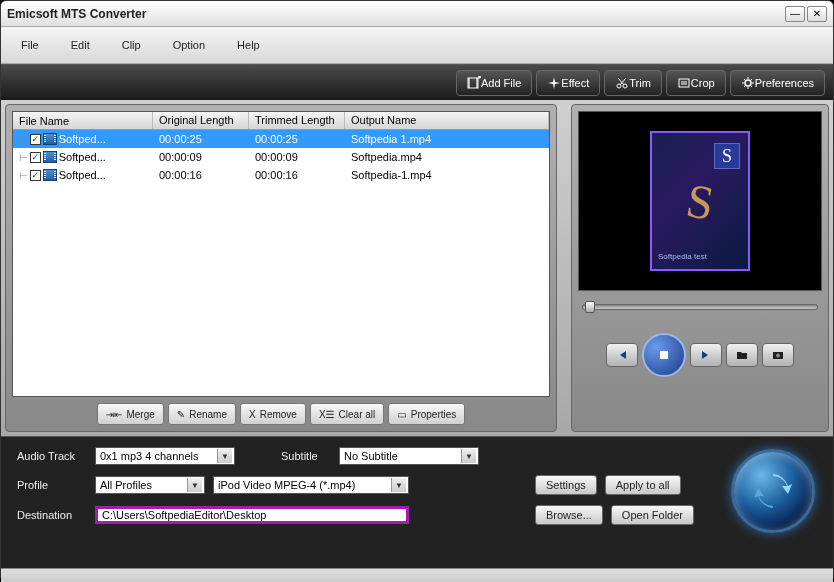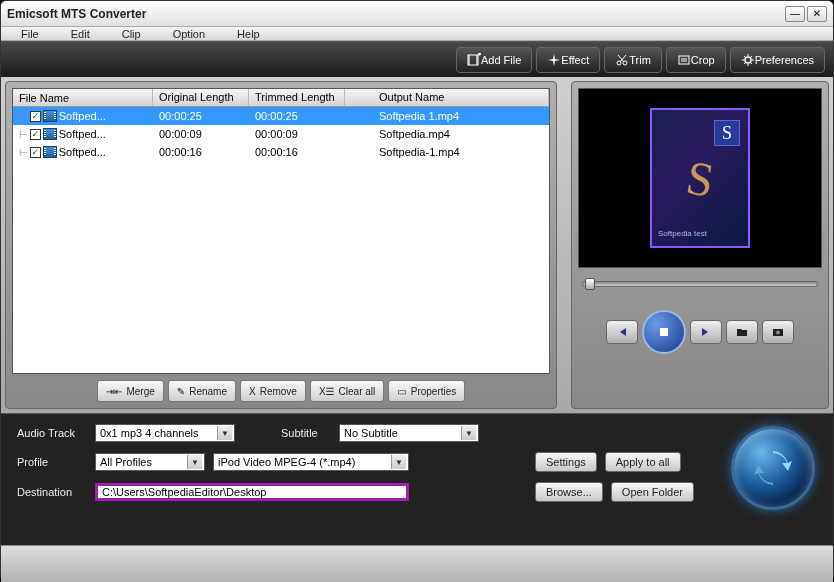--- a/index.html
+++ b/index.html
@@ -5,40 +5,40 @@
 * { margin: 0; padding: 0; box-sizing: border-box; font-family: Tahoma, Arial, sans-serif; }
 body { background: #000; width: 834px; height: 582px; overflow: hidden; }
 
 .window { width: 834px; height: 582px; background: linear-gradient(to bottom, #e8e8e8, #cfcfcf); border: 1px solid #333; border-radius: 6px; position: relative; }
 
 .titlebar { height: 26px; background: linear-gradient(to bottom, #fff, #e0e0e0); border-bottom: 1px solid #aaa; display: flex; align-items: center; padding: 0 6px; border-radius: 6px 6px 0 0; gap: 17px; }
 .titlebar-text { font-size: 12px; font-weight: bold; color: #222; flex: 1; }
 .titlebar-btns { display: flex; gap: 2px; }
 .titlebar-btn { width: 20px; height: 16px; background: linear-gradient(#fff,#ddd); border: 1px solid #888; border-radius: 2px; font-size: 10px; display: flex; align-items: center; justify-content: center; cursor: pointer; }
 
-.menubar { height: 14px; background: linear-gradient(to bottom,#f5f5f5,#d8d8d8); display: flex; align-items: center; padding: 0 4px; font-size: 11px; border-bottom: 1px solid #aaa; }
+.menubar { height: 37px; background: linear-gradient(to bottom,#f5f5f5,#d8d8d8); display: flex; align-items: center; padding: 0 4px; font-size: 11px; border-bottom: 1px solid #aaa; }
 .menubar-item { padding: 2px 16px; cursor: pointer; color: #222; }
 
 .toolbar { height: 36px; background: linear-gradient(to bottom,#4a4a4a,#1a1a1a); display: flex; align-items: center; justify-content: flex-end; padding: 0 8px; gap: 4px; border-top: 1px solid #555; }
 .toolbar-btn { height: 26px; padding: 0 10px; background: linear-gradient(to bottom,#555,#222); border: 1px solid #666; border-radius: 4px; color: #fff; font-size: 11px; display: flex; align-items: center; gap: 0; cursor: pointer; }
 .toolbar-icon { width: 14px; height: 14px; display: flex; align-items: center; justify-content: center; }
 
 .main-area { display: flex; height: 336px; background: linear-gradient(to bottom,#d0d0d0,#a8a8a8); padding: 4px; gap: 14px; }
 
 .list-panel { flex: 1; background: linear-gradient(to bottom,#b0b0b0,#888); border: 1px solid #666; border-radius: 4px; padding: 6px; display: flex; flex-direction: column; }
 .list-box { flex: 1; background: #fff; border: 1px solid #555; position: relative; }
 .list-header { display: flex; background: linear-gradient(to bottom,#f5f5f5,#d5d5d5); border-bottom: 1px solid #999; font-size: 11px; height: 18px; }
 .list-header-col { padding: 2px 6px; border-right: 1px solid #bbb; overflow: hidden; white-space: nowrap; }
 .list-row { display: flex; font-size: 11px; height: 18px; align-items: center; }
 .list-row.selected { background: #3399ff; color: #fff; }
 .list-cell { padding: 1px 6px; overflow: hidden; white-space: nowrap; }
 .col-file { width: 140px; display: flex; align-items: center; gap: 2px; }
 .col-orig { width: 96px; }
 .col-trim { width: 96px; }
-.col-out { flex: 1; margin-left: 28px; }
+.col-out { flex: 1; }
 .tree-prefix { color: #888; font-size: 10px; }
 .checkbox { width: 11px; height: 11px; border: 1px solid #333; background: #fff; display: inline-flex; align-items: center; justify-content: center; font-size: 9px; color: #060; }
 .film-icon { width: 14px; height: 12px; background: linear-gradient(to bottom,#4a90d9,#2060a0); border: 1px solid #1a4070; position: relative; }
 .film-icon::before, .film-icon::after { content:''; position: absolute; width: 2px; top:1px; bottom:1px; background: repeating-linear-gradient(#fff 0,#fff 1px,#2060a0 1px,#2060a0 2px); }
 .film-icon::before { left: 0; }
 .film-icon::after { right: 0; }
 
 .list-actions { display: flex; gap: 4px; margin-top: 6px; justify-content: center; }
 .small-btn { height: 22px; padding: 0 8px; background: linear-gradient(to bottom,#f8f8f8,#d0d0d0); border: 1px solid #777; border-radius: 3px; font-size: 10px; display: flex; align-items: center; gap: 4px; cursor: pointer; color: #222; }
 

